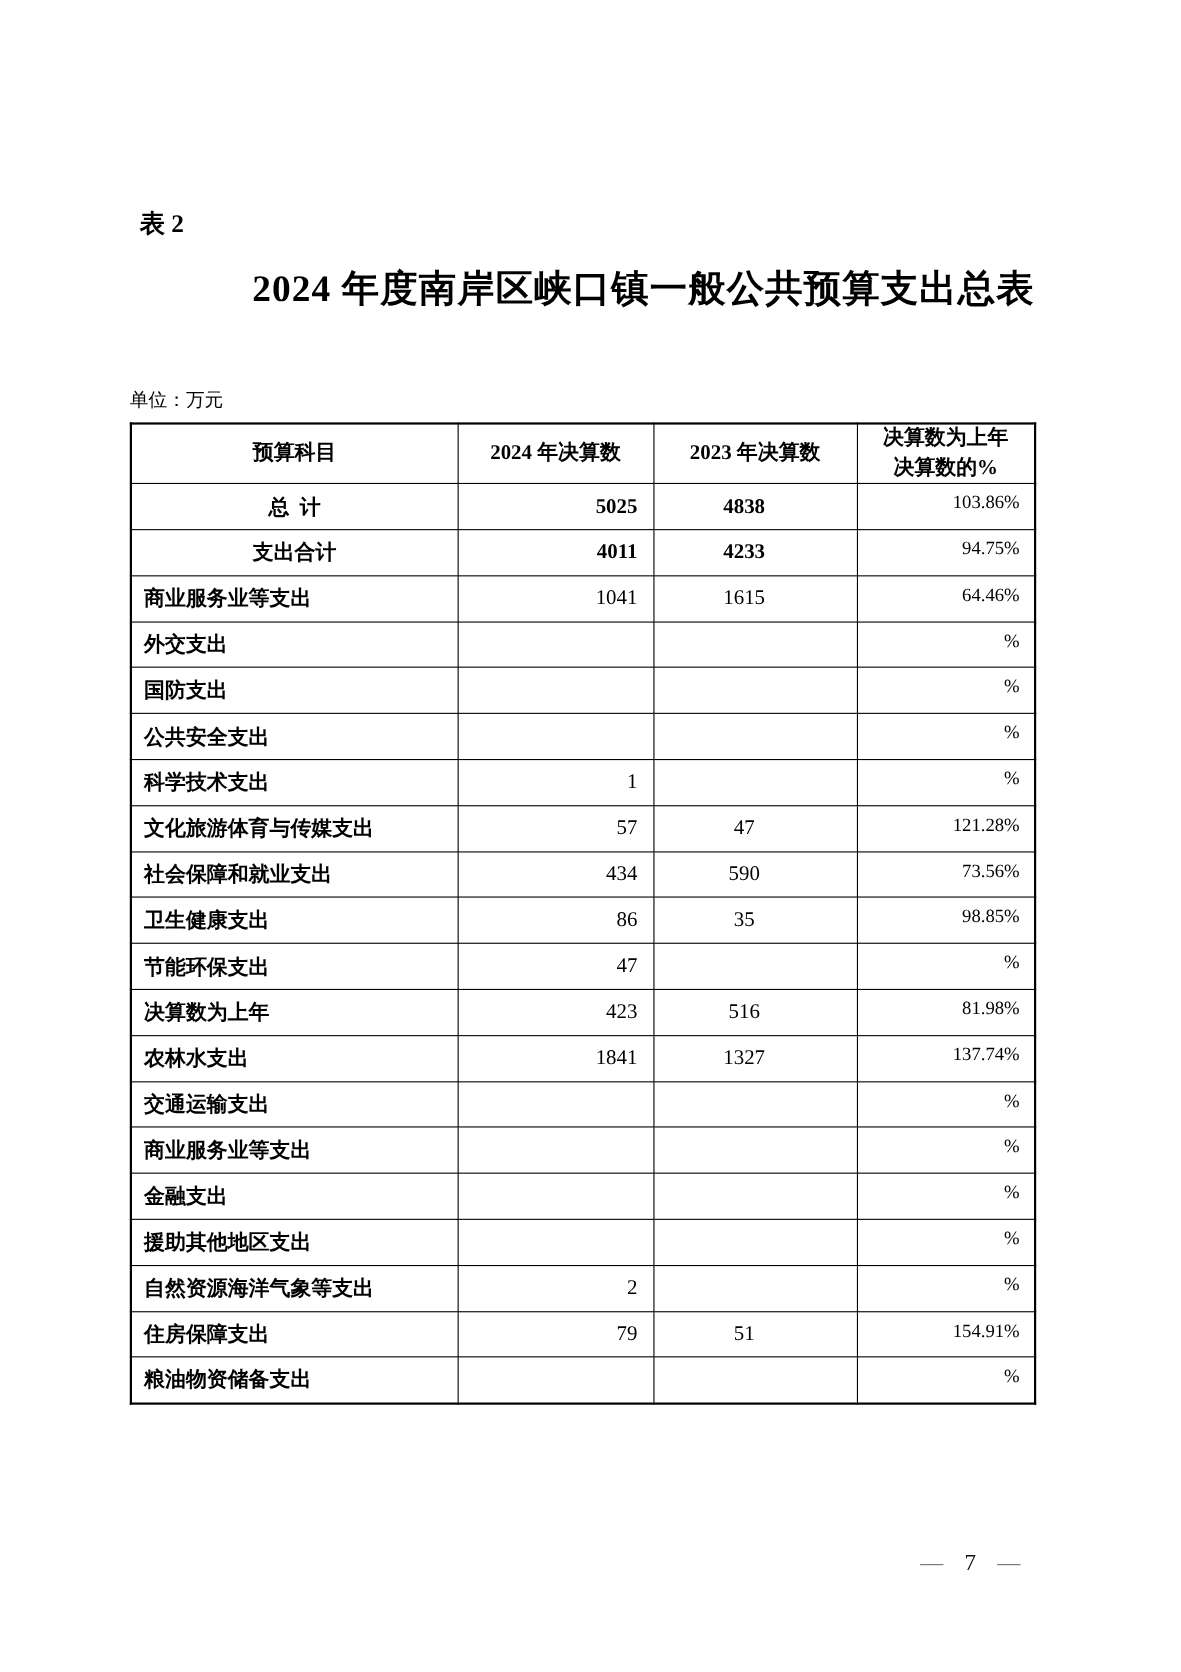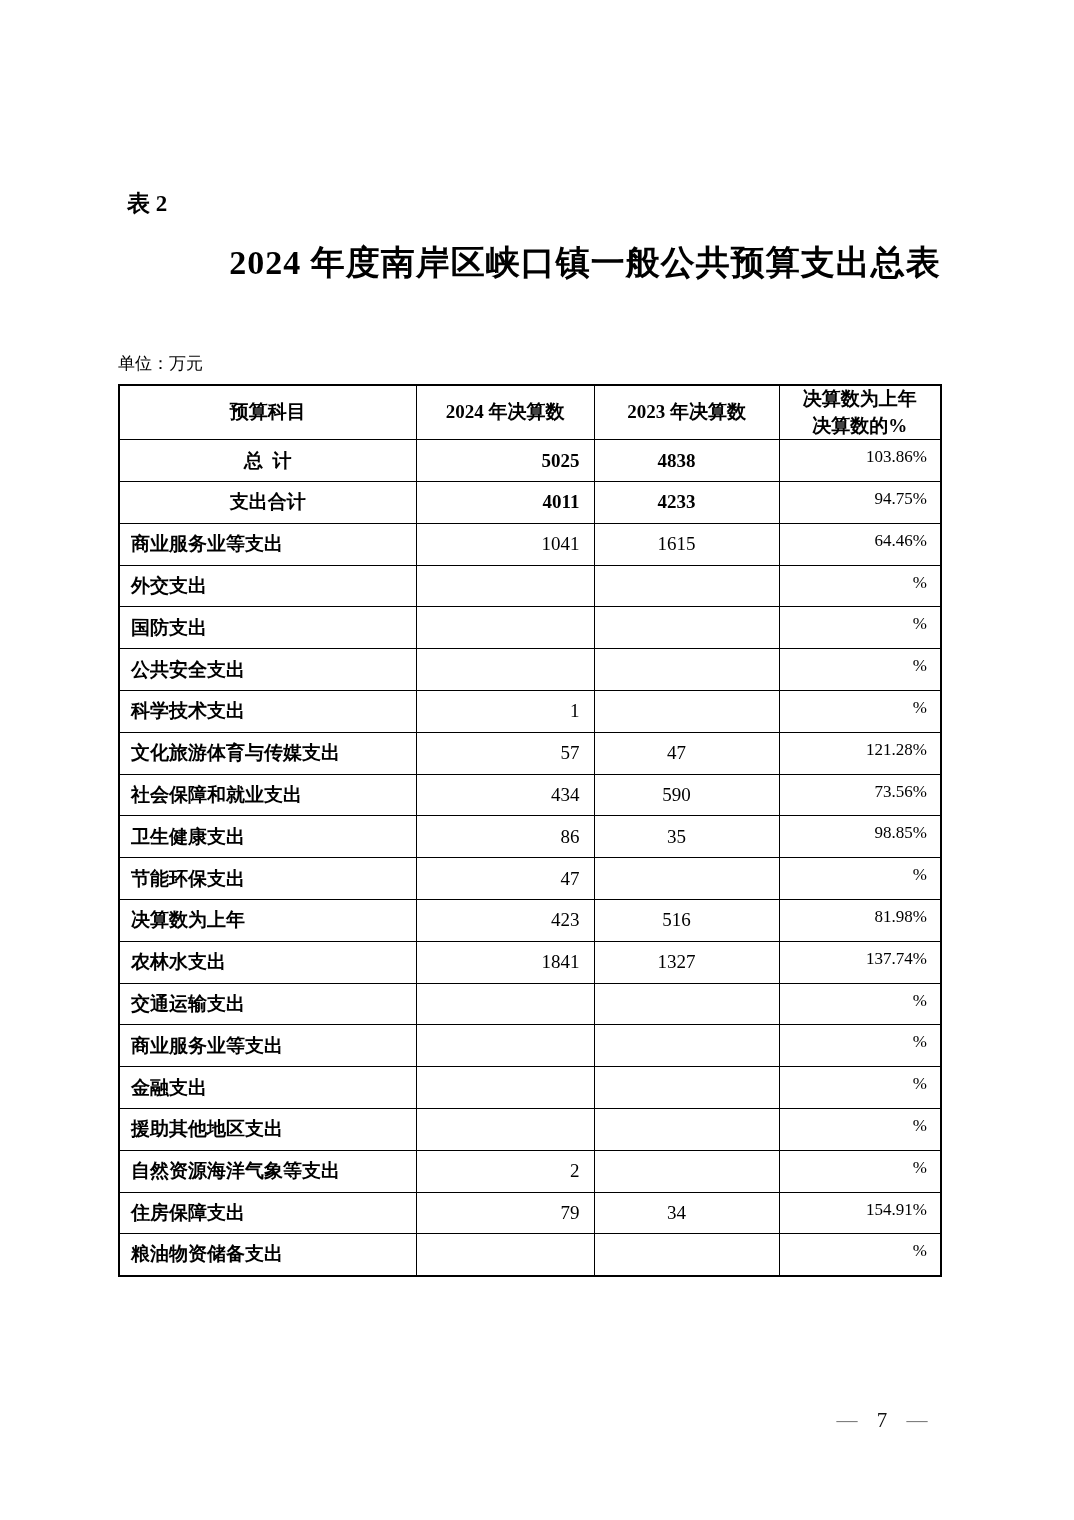--- a/index.html
+++ b/index.html
@@ -233,21 +233,21 @@
         </tr>
         <tr>
           <td class="cell-label">自然资源海洋气象等支出</td>
           <td class="cell-num">2</td>
           <td class="cell-num cell-num-2023"></td>
           <td class="cell-pct">%</td>
         </tr>
         <tr>
           <td class="cell-label">住房保障支出</td>
           <td class="cell-num">79</td>
-          <td class="cell-num cell-num-2023">34</td>
+          <td class="cell-num cell-num-2023">51</td>
           <td class="cell-pct">154.91%</td>
         </tr>
         <tr>
           <td class="cell-label">粮油物资储备支出</td>
           <td class="cell-num"></td>
           <td class="cell-num cell-num-2023"></td>
           <td class="cell-pct">%</td>
         </tr>
       </tbody>
   </table>

